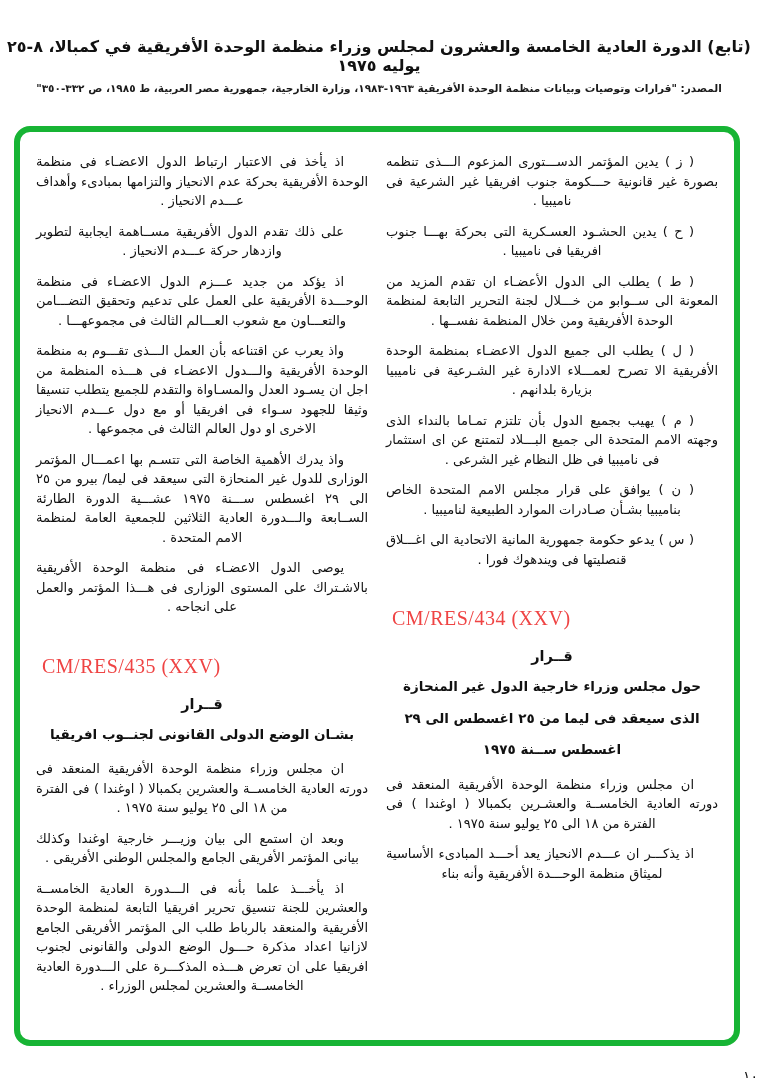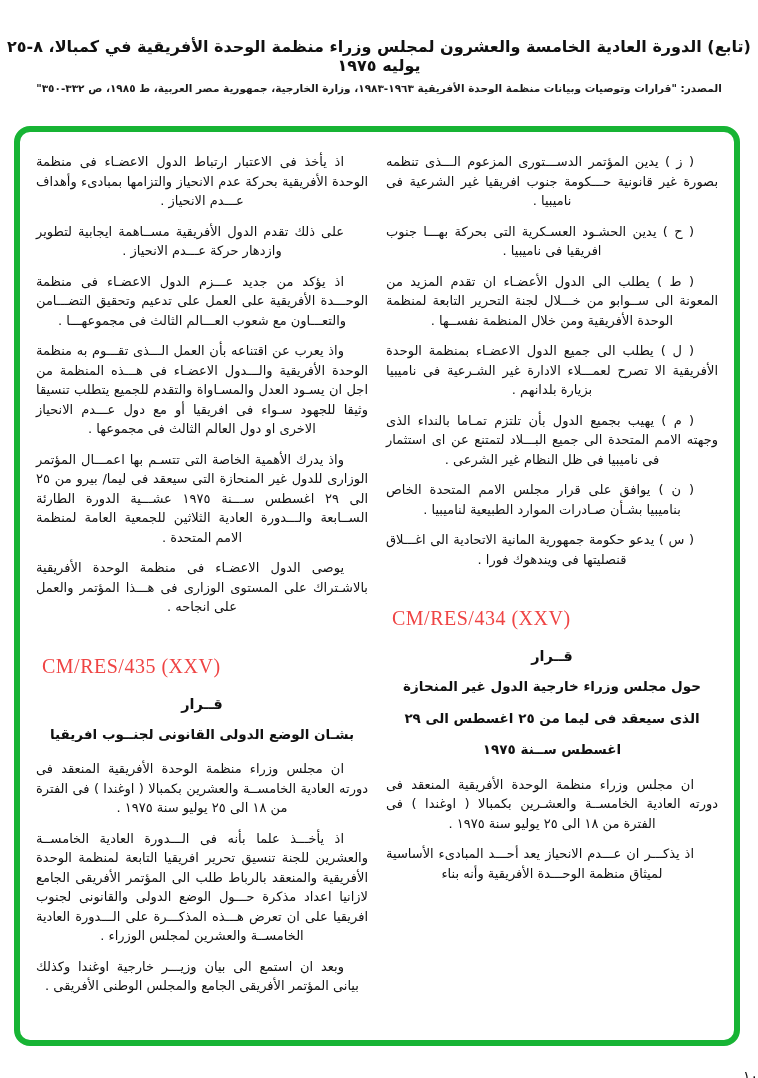--- a/index.html
+++ b/index.html
@@ -149,22 +149,22 @@
         <p class="para">واذ يعرب عن اقتناعه بأن العمل الـــذى تقـــوم به منظمة الوحدة الأفريقية والـــدول الاعضـاء فى هـــذه المنظمة من اجل ان يسـود العدل والمسـاواة والتقدم للجميع يتطلب تنسيقا وثيقا للجهود سـواء فى افريقيا أو مع دول عـــدم الانحياز الاخرى او دول العالم الثالث فى مجموعها .</p>
         <p class="para">واذ يدرك الأهمية الخاصة التى تتسـم بها اعمـــال المؤتمر الوزارى للدول غير المنحازة التى سيعقد فى ليما/ بيرو من ٢٥ الى ٢٩ اغسطس ســـنة ١٩٧٥ عشـــية الدورة الطارئة الســابعة والـــدورة العادية الثلاثين للجمعية العامة لمنظمة الامم المتحدة .</p>
         <p class="para">يوصى الدول الاعضـاء فى منظمة الوحدة الأفريقية بالاشـتراك على المستوى الوزارى فى هـــذا المؤتمر والعمل على انجاحه .</p>
 
         <div class="res-code">CM/RES/435 (XXV)</div>
 
         <div class="res-heading">قــرار</div>
         <div class="res-subheading sub-gap">بشـان الوضع الدولى القانونى لجنــوب افريقيا</div>
 
         <p class="para">ان مجلس وزراء منظمة الوحدة الأفريقية المنعقد فى دورته العادية الخامســة والعشرين بكمبالا ( اوغندا ) فى الفترة من ١٨ الى ٢٥ يوليو سنة ١٩٧٥ .</p>
+        <p class="para">وبعد ان استمع الى بيان وزيـــر خارجية اوغندا وكذلك بيانى المؤتمر الأفريقى الجامع والمجلس الوطنى الأفريقى .</p>
         <p class="para">اذ يأخـــذ علما بأنه فى الـــدورة العادية الخامســة والعشرين للجنة تنسيق تحرير افريقيا التابعة لمنظمة الوحدة الأفريقية والمنعقد بالرباط طلب الى المؤتمر الأفريقى الجامع لازانيا اعداد مذكرة حـــول الوضع الدولى والقانونى لجنوب افريقيا على ان تعرض هـــذه المذكـــرة على الـــدورة العادية الخامســة والعشرين لمجلس الوزراء .</p>
-        <p class="para">وبعد ان استمع الى بيان وزيـــر خارجية اوغندا وكذلك بيانى المؤتمر الأفريقى الجامع والمجلس الوطنى الأفريقى .</p>
       </div>
 
     </div>
   </div>
 
   <div class="footer-pagenum">١٠</div>
 
 </div>
 
 </body></html>

